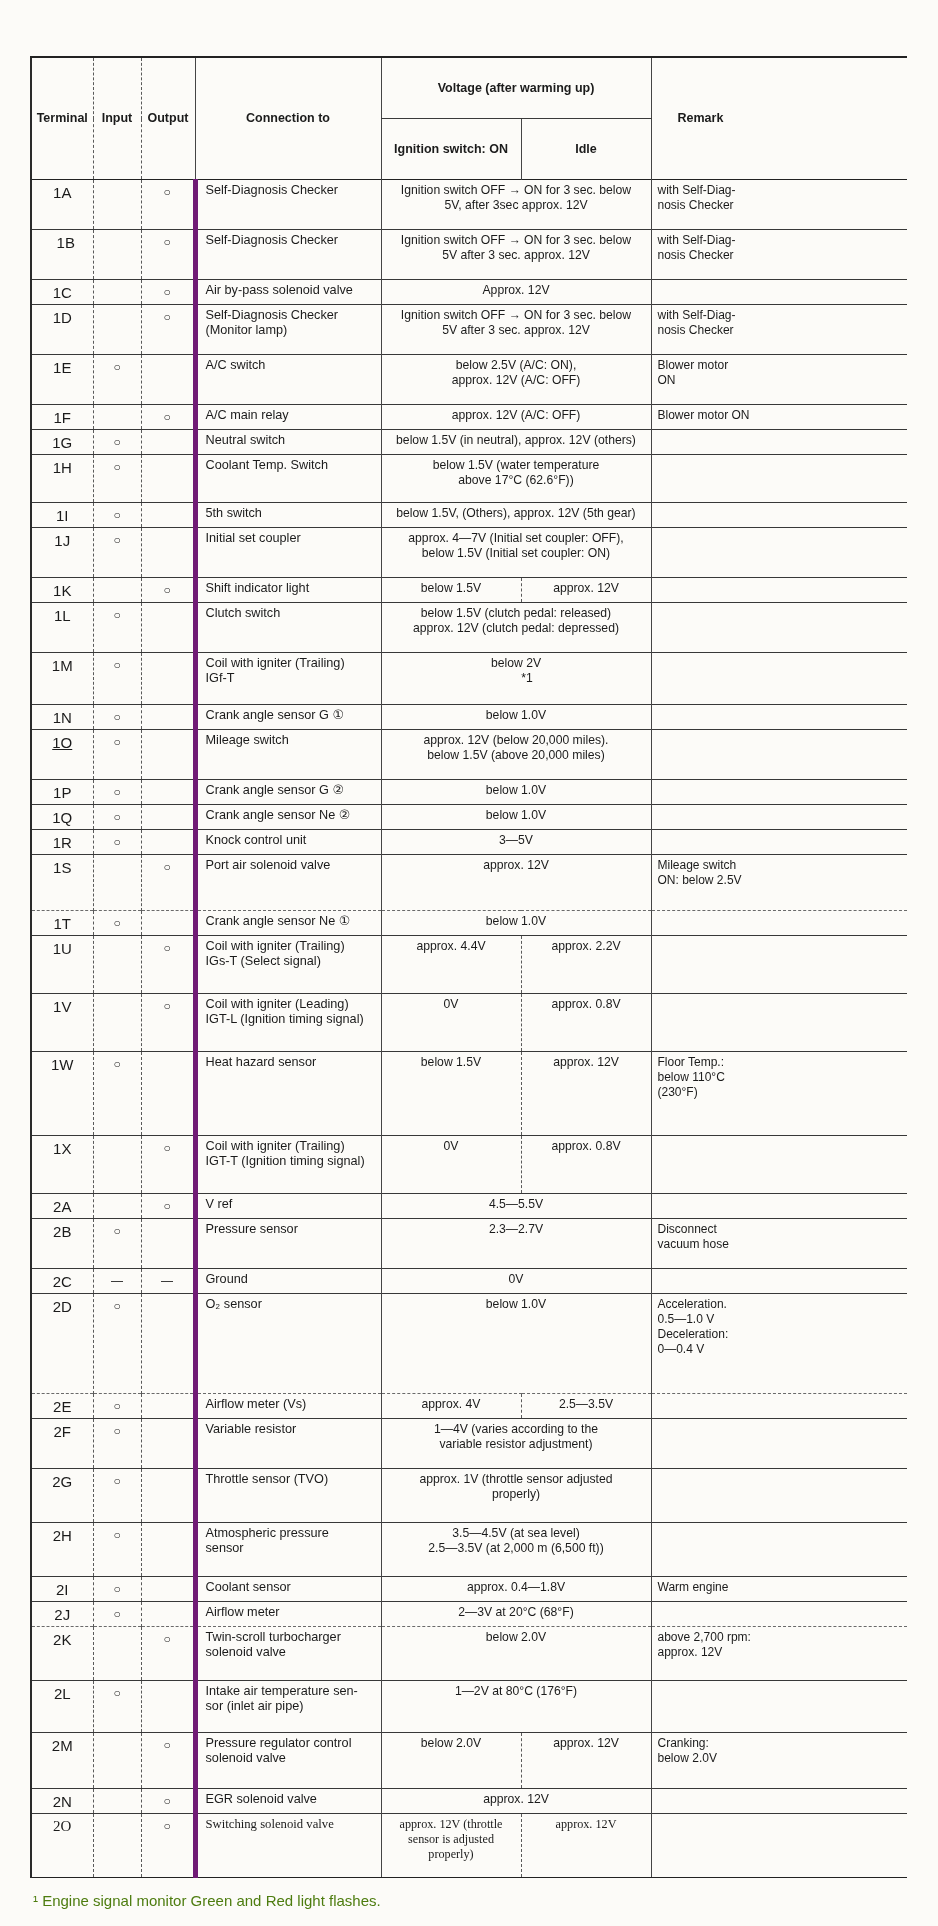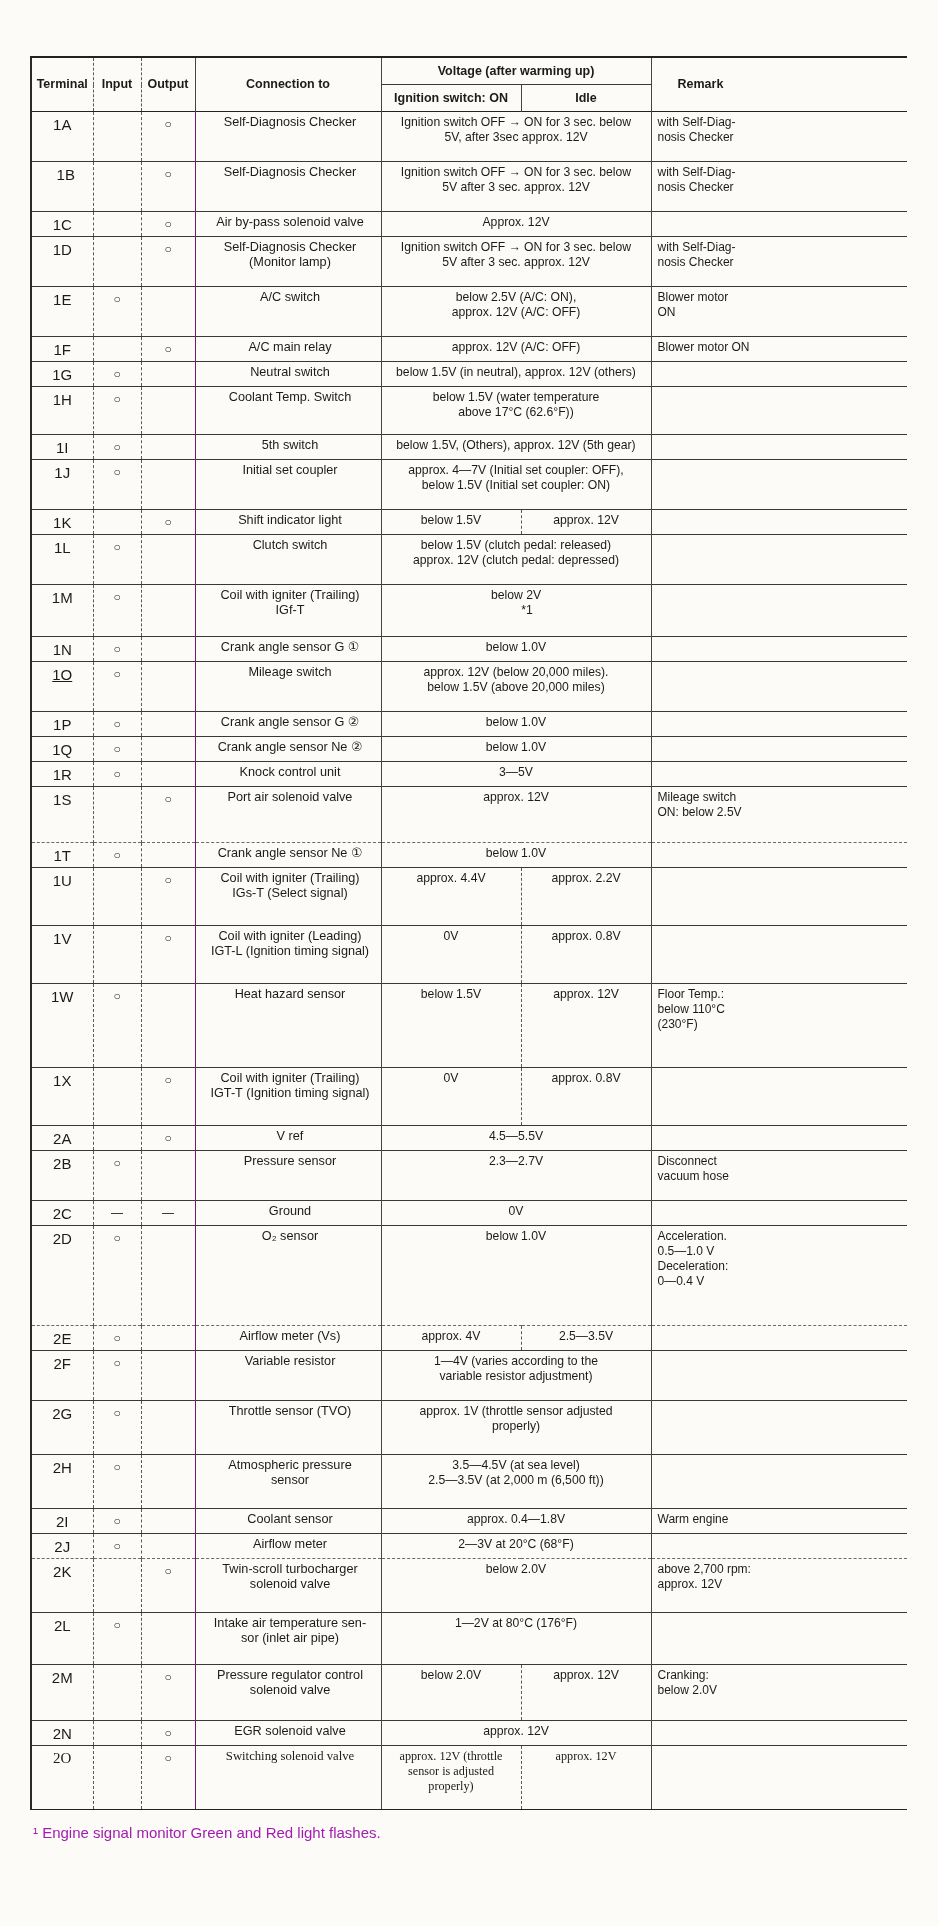--- a/index.html
+++ b/index.html
@@ -39,21 +39,21 @@
     vertical-align: top;
     white-space: pre-line;
     padding: 3px 4px 4px;
     line-height: 15px;
     font-size: 12.5px;
   }
   thead th {
     font-weight: bold;
     vertical-align: middle;
     text-align: center;
-    padding: 3px 2px;
+    padding: 20px 2px;
     font-size: 12.5px;
     height: 20px;
   }
   thead .h-vgroup { border-bottom: 1px solid #3a3a3a; }
   thead .h-remark { text-align: left; padding-left: 26px; }
   thead .h-input, thead .h-output { border-left: 1px dashed #5a5a5a; }
   thead .h-conn, thead .h-vgroup, thead .h-von, thead .h-remark { border-left: 1px solid #454545; }
   thead .h-idle { border-left: 1px solid #454545; }
 
   tbody td { border-top: 1px solid #383838; }
@@ -66,24 +66,23 @@
     font-size: 15px;
     padding-top: 5px;
   }
   td.c-input, td.c-output {
     text-align: center;
     font-size: 12px;
     padding-top: 5px;
     border-left: 1px dashed #5a5a5a;
   }
   td.c-conn {
-    border-left: 1px solid #701a75;
+    border-left: 5px solid #701a75;
     padding-left: 8px;
     font-size: 12.7px;
-    text-align: center;
   }
   td.c-von {
     border-left: 1px solid #454545;
     text-align: center;
     font-size: 12.2px;
   }
   td.c-idle {
     border-left: 1px dashed #5a5a5a;
     text-align: center;
     font-size: 12.2px;
@@ -94,21 +93,21 @@
     font-size: 12px;
     padding-right: 140px;
   }
   .v-note {
     margin-left: 52%;
     text-align: left;
   }
   .footnote {
     margin: 14px 0 0 33px;
     font-size: 15px;
-    color: #a21caf;
+    color: #4d7c0f;
   }
 </style>
 </head>
 <body>
 
 <div class="page">
 
   <table class="spec">
     <colgroup>
       <col class="w-term">

